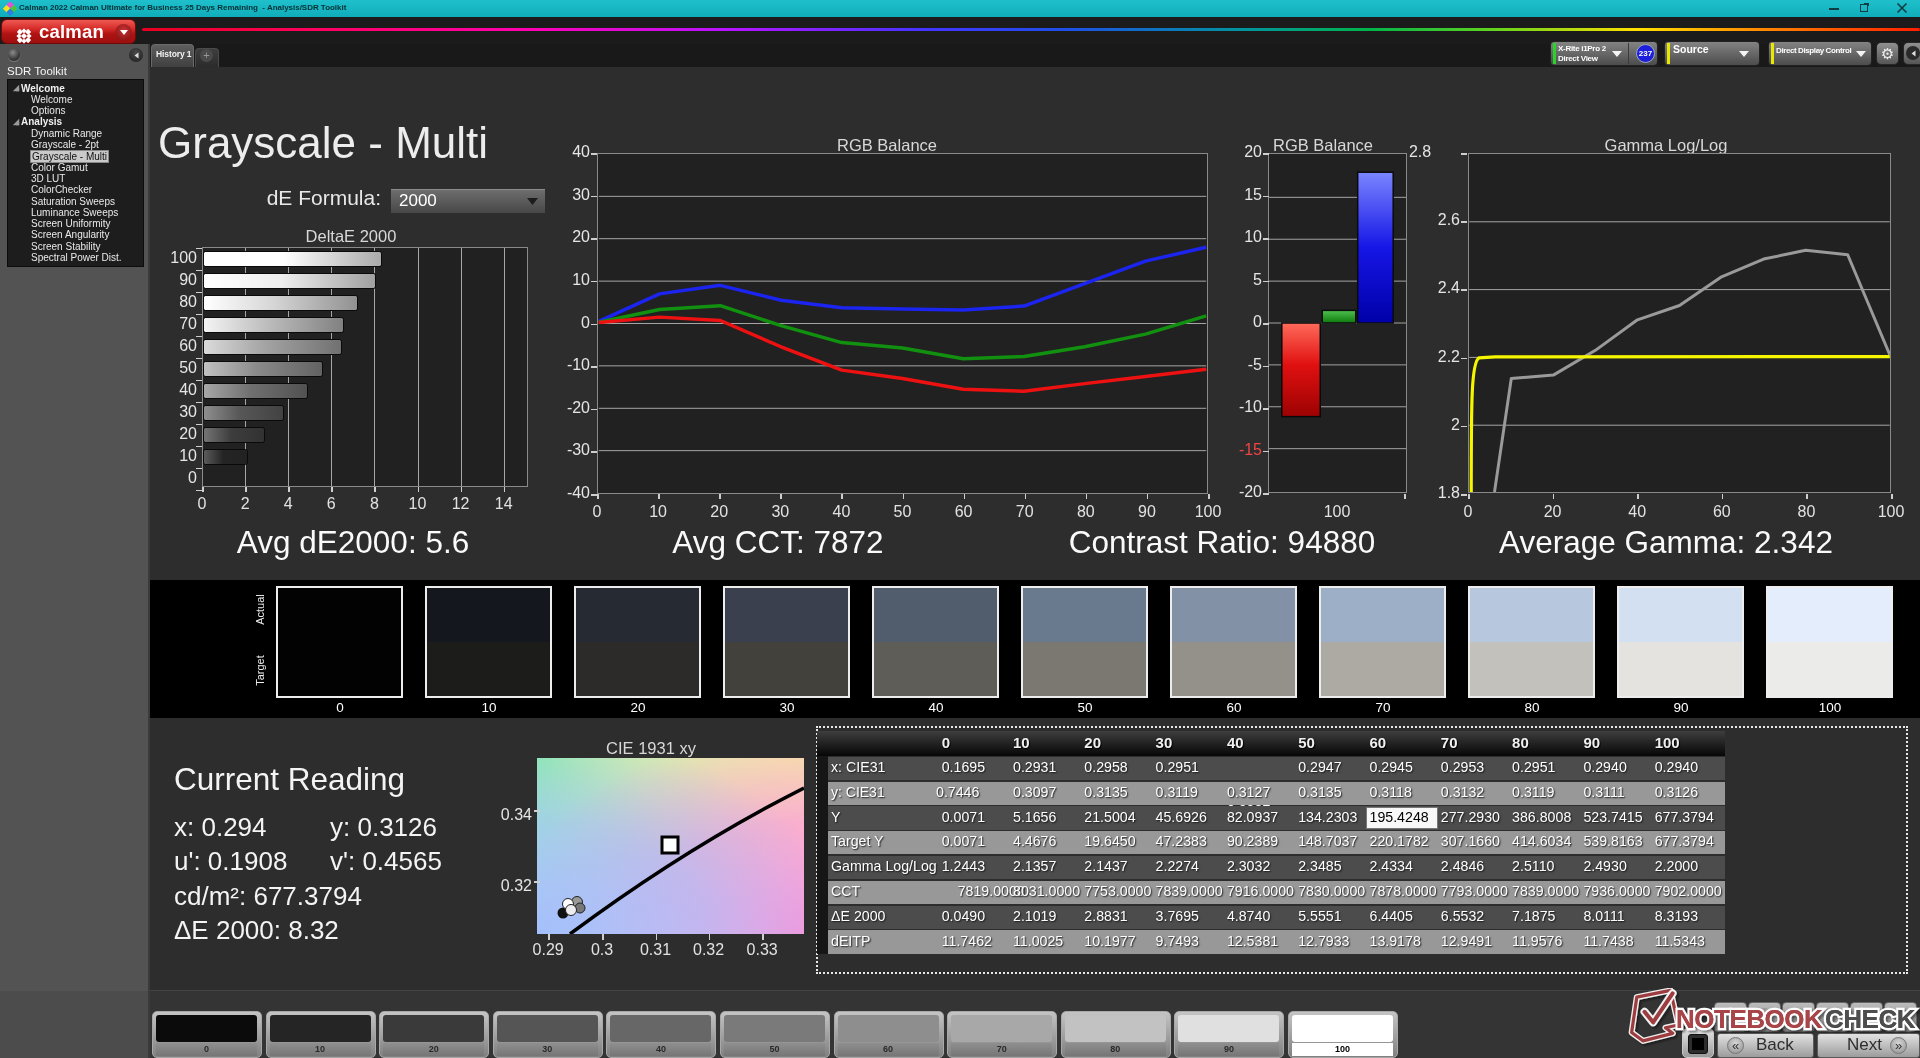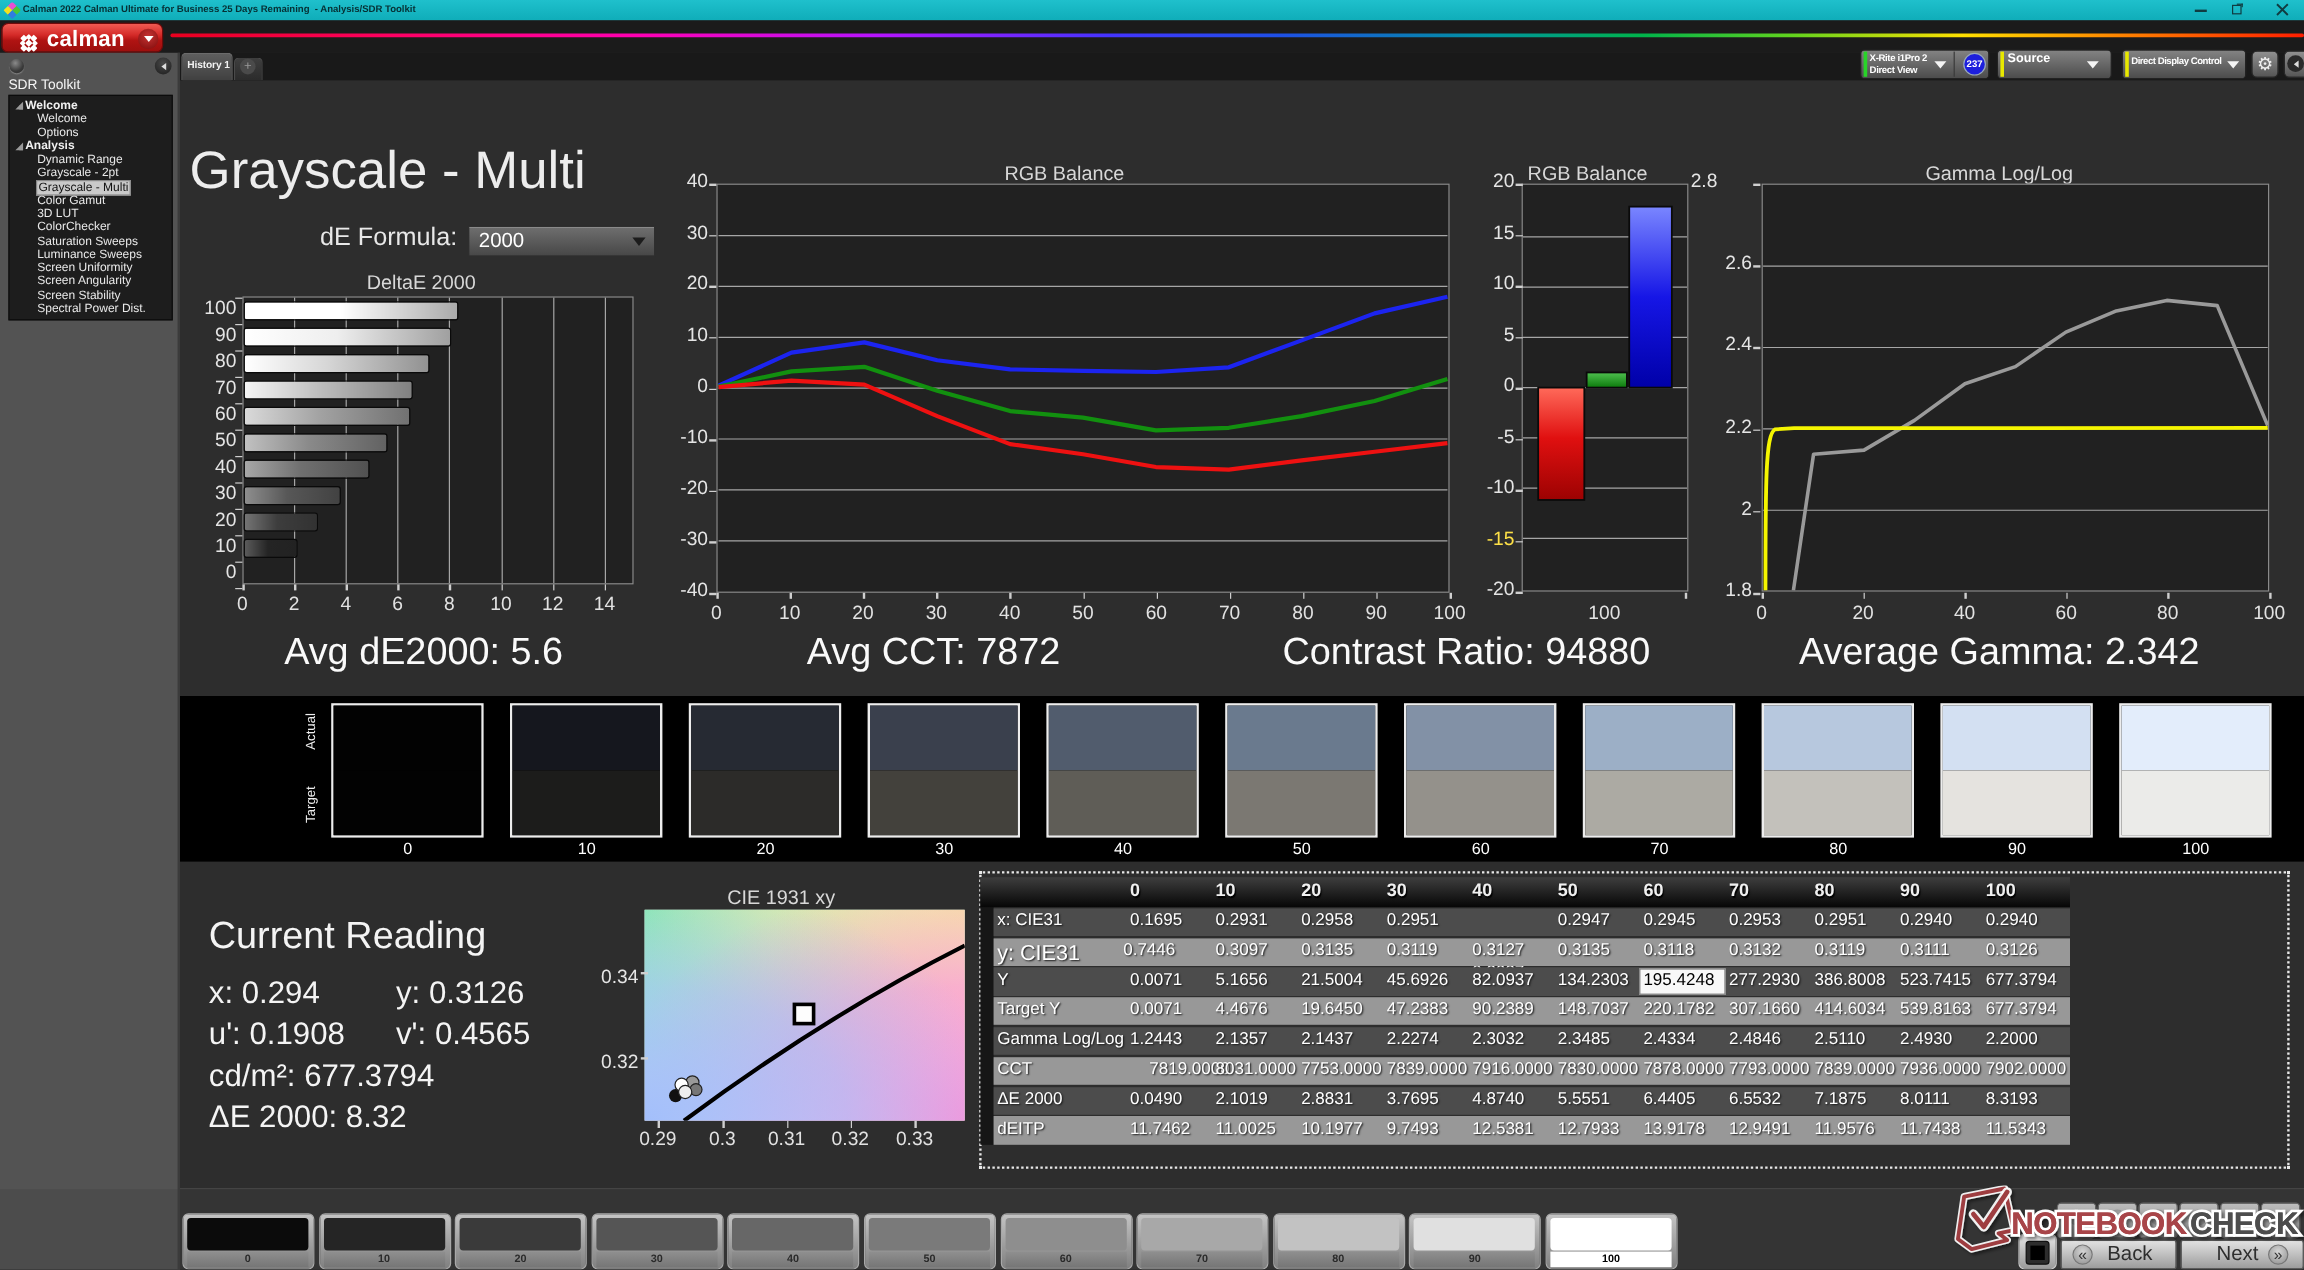--- a/index.html
+++ b/index.html
@@ -273,21 +273,21 @@
 <div class="abs" style="left:1182.0px;top:228.0px;width:80px;text-align:right;font-size:16px;color:#e5e5e5;font-weight:normal;">10</div>
 <div class="abs" style="left:1263px;top:238.0px;width:6px;height:1.5px;background:#cfcfcf;"></div>
 <div class="abs" style="left:1182.0px;top:270.5px;width:80px;text-align:right;font-size:16px;color:#e5e5e5;font-weight:normal;">5</div>
 <div class="abs" style="left:1263px;top:280.5px;width:6px;height:1.5px;background:#cfcfcf;"></div>
 <div class="abs" style="left:1182.0px;top:313.0px;width:80px;text-align:right;font-size:16px;color:#e5e5e5;font-weight:normal;">0</div>
 <div class="abs" style="left:1263px;top:323.0px;width:6px;height:1.5px;background:#cfcfcf;"></div>
 <div class="abs" style="left:1182.0px;top:355.5px;width:80px;text-align:right;font-size:16px;color:#e5e5e5;font-weight:normal;">-5</div>
 <div class="abs" style="left:1263px;top:365.5px;width:6px;height:1.5px;background:#cfcfcf;"></div>
 <div class="abs" style="left:1182.0px;top:398.0px;width:80px;text-align:right;font-size:16px;color:#e5e5e5;font-weight:normal;">-10</div>
 <div class="abs" style="left:1263px;top:408.0px;width:6px;height:1.5px;background:#cfcfcf;"></div>
-<div class="abs" style="left:1182.0px;top:440.5px;width:80px;text-align:right;font-size:16px;color:#fde047;font-weight:normal;">-15</div>
+<div class="abs" style="left:1182.0px;top:440.5px;width:80px;text-align:right;font-size:16px;color:#ef4444;font-weight:normal;">-15</div>
 <div class="abs" style="left:1263px;top:450.5px;width:6px;height:1.5px;background:#cfcfcf;"></div>
 <div class="abs" style="left:1182.0px;top:483.0px;width:80px;text-align:right;font-size:16px;color:#e5e5e5;font-weight:normal;">-20</div>
 <div class="abs" style="left:1263px;top:493.0px;width:6px;height:1.5px;background:#cfcfcf;"></div>
 <div class="abs ctr" style="left:1107.0px;top:503.0px;width:460px;font-size:16px;color:#e2e2e2;font-weight:normal;white-space:nowrap;">100</div>
 <div class="abs" style="left:1404px;top:494px;width:1.5px;height:5px;background:#cfcfcf;"></div>
 <div class="abs ctr" style="left:1436.0px;top:136.0px;width:460px;font-size:16.5px;color:#d8d8d8;font-weight:normal;white-space:nowrap;">Gamma Log/Log</div>
 <svg class="abs" style="left:1468px;top:153px;background:#212121;border:1px solid #8a8a8a;" width="423" height="340" viewBox="0 0 423 340">
 <line x1="0" x2="423" y1="68.2" y2="68.2" stroke="#a6a6a6" stroke-width="1"></line>
     <line x1="0" x2="423" y1="136.4" y2="136.4" stroke="#a6a6a6" stroke-width="1"></line>
     <line x1="0" x2="423" y1="204.6" y2="204.6" stroke="#a6a6a6" stroke-width="1"></line>
@@ -457,21 +457,21 @@
 <div class="abs" style="left:1084.3px;top:759.0px;font-size:14.2px;color:#fff;text-shadow:1px 1px 1.5px #1a1a1a;">0.2958</div>
 <div class="abs" style="left:1155.6px;top:759.0px;font-size:14.2px;color:#fff;text-shadow:1px 1px 1.5px #1a1a1a;">0.2951</div>
 <div class="abs" style="left:1226.9px;top:759.0px;font-size:14.2px;color:#fff;text-shadow:1px 1px 1.5px #1a1a1a;margin-top:43px;">0.2937</div>
 <div class="abs" style="left:1298.2px;top:759.0px;font-size:14.2px;color:#fff;text-shadow:1px 1px 1.5px #1a1a1a;">0.2947</div>
 <div class="abs" style="left:1369.5px;top:759.0px;font-size:14.2px;color:#fff;text-shadow:1px 1px 1.5px #1a1a1a;">0.2945</div>
 <div class="abs" style="left:1440.8px;top:759.0px;font-size:14.2px;color:#fff;text-shadow:1px 1px 1.5px #1a1a1a;">0.2953</div>
 <div class="abs" style="left:1512.1px;top:759.0px;font-size:14.2px;color:#fff;text-shadow:1px 1px 1.5px #1a1a1a;">0.2951</div>
 <div class="abs" style="left:1583.4px;top:759.0px;font-size:14.2px;color:#fff;text-shadow:1px 1px 1.5px #1a1a1a;">0.2940</div>
 <div class="abs" style="left:1654.7px;top:759.0px;font-size:14.2px;color:#fff;text-shadow:1px 1px 1.5px #1a1a1a;">0.2940</div>
 <div class="abs" style="left:828px;top:781.6px;width:897px;height:23.3px;background:#989898;"></div>
-<div class="abs" style="left:831px;top:783.8px;font-size:18px;color:#fff;text-shadow:1px 1px 1.5px #1a1a1a;">y: CIE31</div>
+<div class="abs" style="left:831px;top:783.8px;font-size:14px;color:#fff;text-shadow:1px 1px 1.5px #1a1a1a;">y: CIE31</div>
 <div class="abs" style="left:936px;top:783.8px;font-size:14.2px;color:#fff;text-shadow:1px 1px 1.5px #1a1a1a;">0.7446</div>
 <div class="abs" style="left:1013.0px;top:783.8px;font-size:14.2px;color:#fff;text-shadow:1px 1px 1.5px #1a1a1a;">0.3097</div>
 <div class="abs" style="left:1084.3px;top:783.8px;font-size:14.2px;color:#fff;text-shadow:1px 1px 1.5px #1a1a1a;">0.3135</div>
 <div class="abs" style="left:1155.6px;top:783.8px;font-size:14.2px;color:#fff;text-shadow:1px 1px 1.5px #1a1a1a;">0.3119</div>
 <div class="abs" style="left:1226.9px;top:783.8px;font-size:14.2px;color:#fff;text-shadow:1px 1px 1.5px #1a1a1a;">0.3127</div>
 <div class="abs" style="left:1298.2px;top:783.8px;font-size:14.2px;color:#fff;text-shadow:1px 1px 1.5px #1a1a1a;">0.3135</div>
 <div class="abs" style="left:1369.5px;top:783.8px;font-size:14.2px;color:#fff;text-shadow:1px 1px 1.5px #1a1a1a;">0.3118</div>
 <div class="abs" style="left:1440.8px;top:783.8px;font-size:14.2px;color:#fff;text-shadow:1px 1px 1.5px #1a1a1a;">0.3132</div>
 <div class="abs" style="left:1512.1px;top:783.8px;font-size:14.2px;color:#fff;text-shadow:1px 1px 1.5px #1a1a1a;">0.3119</div>
 <div class="abs" style="left:1583.4px;top:783.8px;font-size:14.2px;color:#fff;text-shadow:1px 1px 1.5px #1a1a1a;">0.3111</div>

